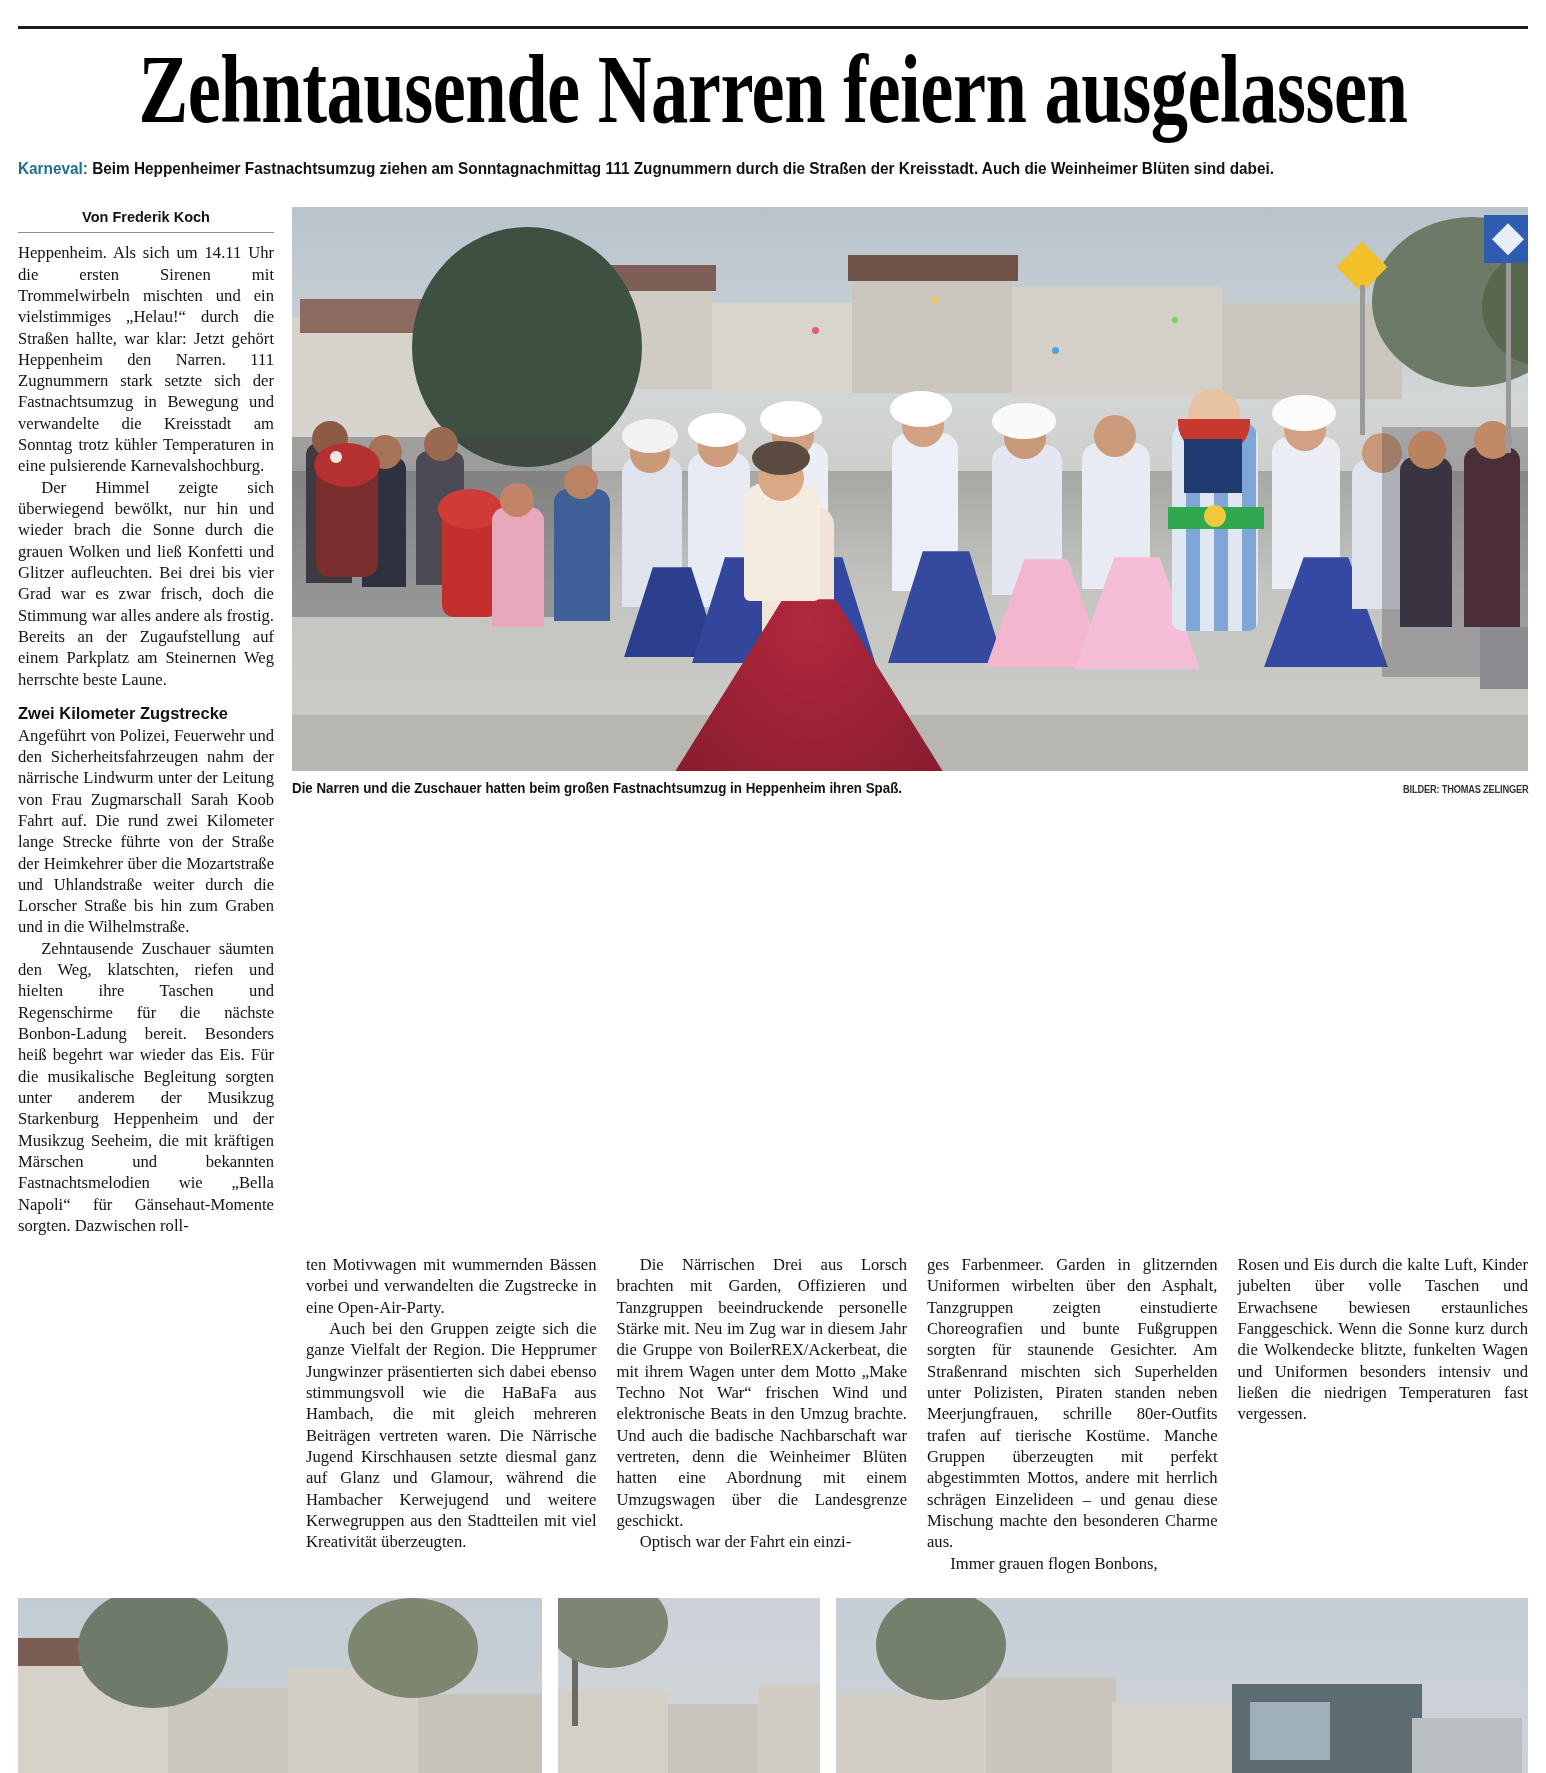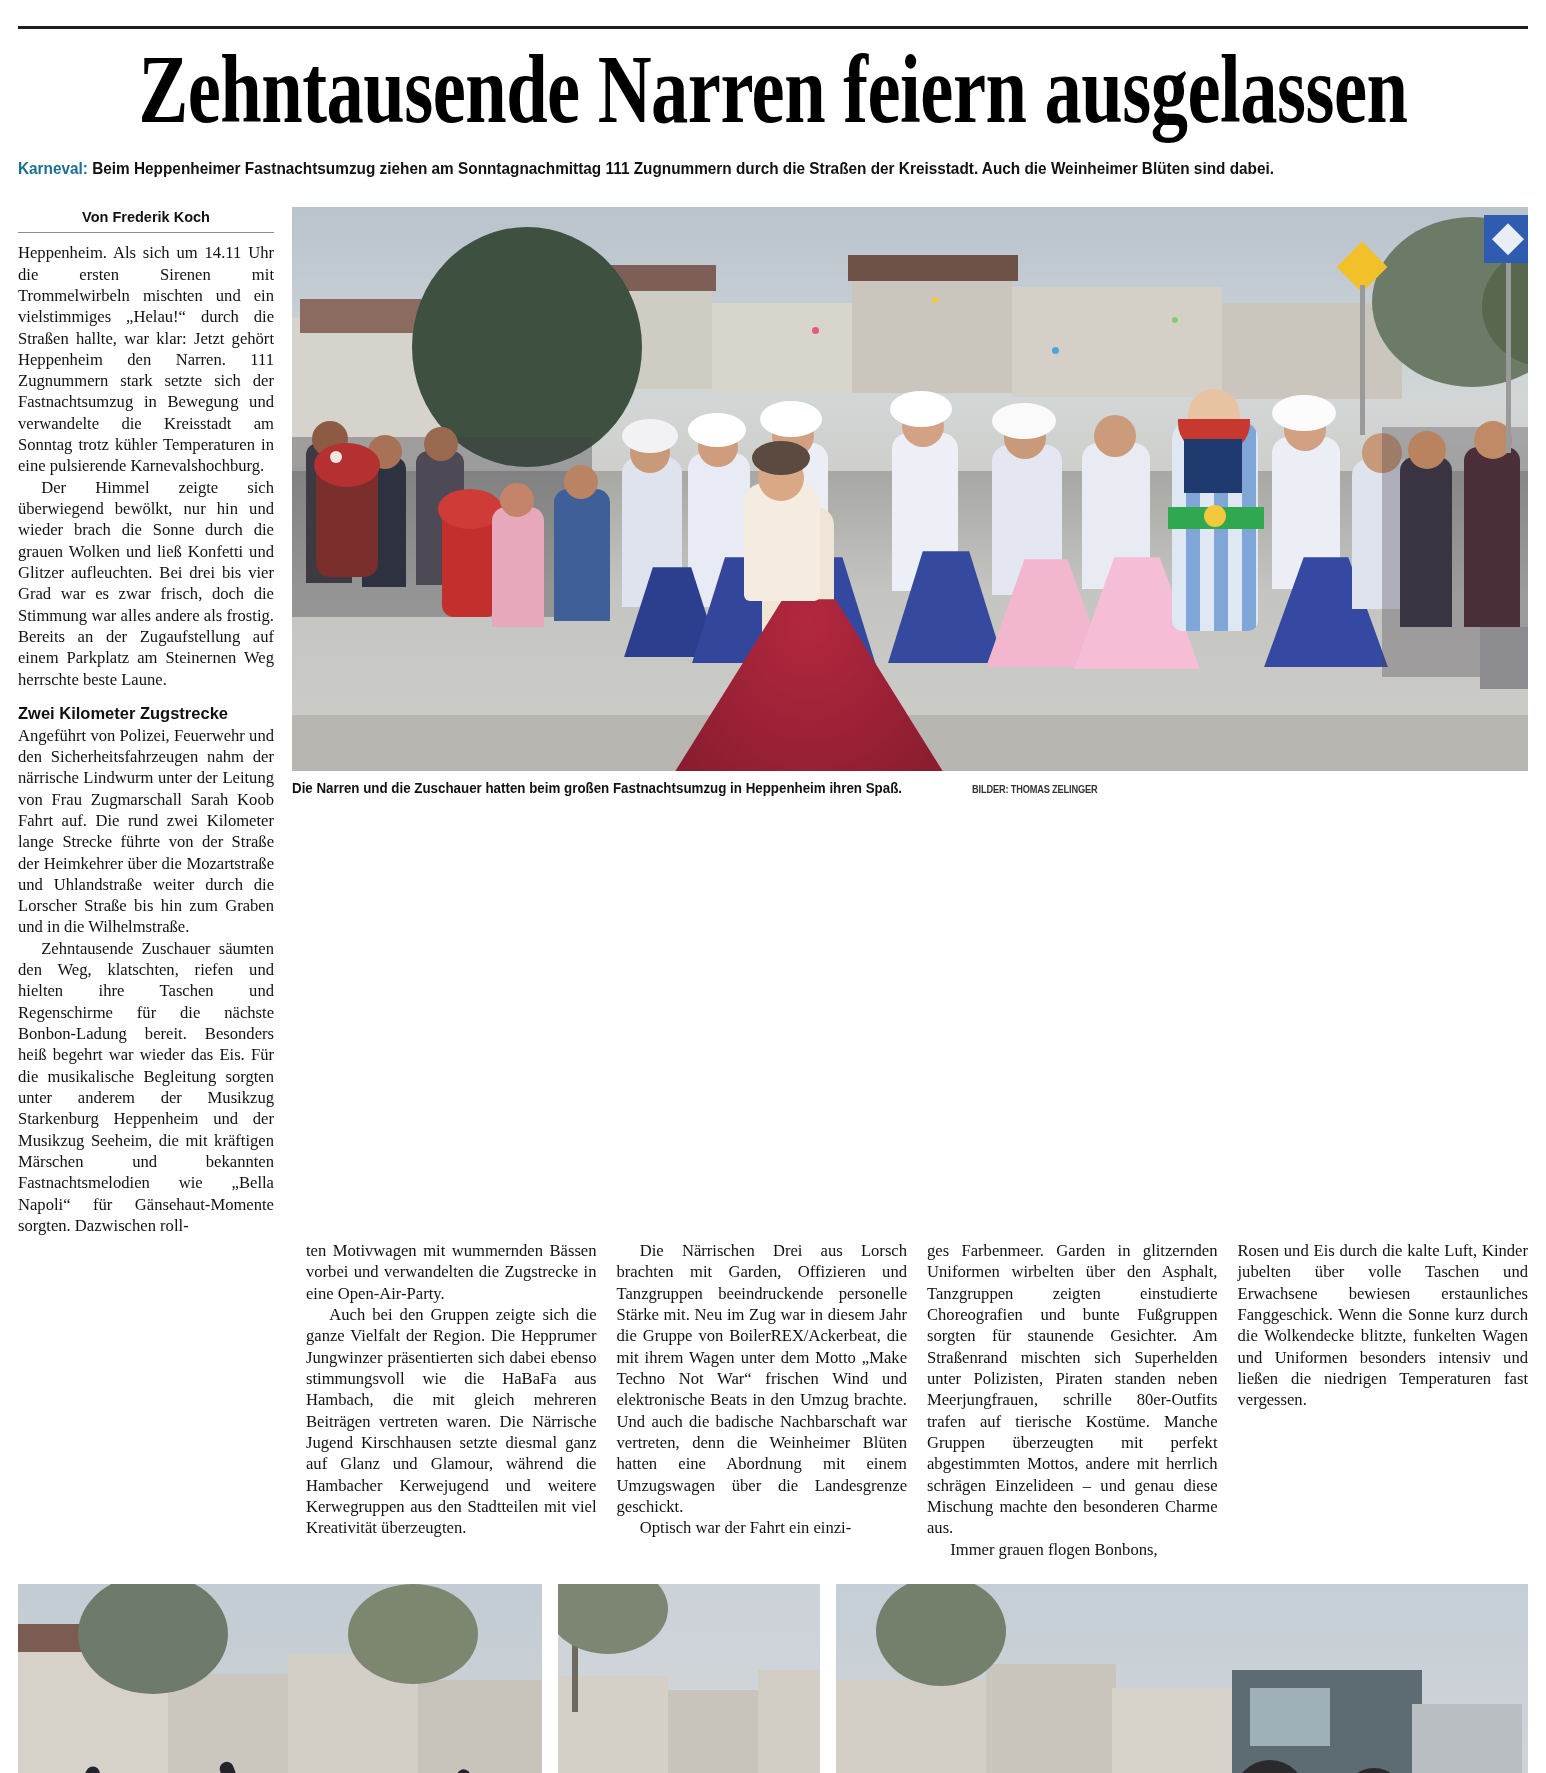--- a/index.html
+++ b/index.html
@@ -111,20 +111,21 @@
   .photo-main {
     width: 100%;
     height: 564px;
     position: relative;
     overflow: hidden;
     background: #c9ccc9;
   }
   .caption-row {
     display: flex;
     align-items: baseline;
+    justify-content: space-between;
     margin-top: 8px;
   }
   .caption {
     font-family: "Liberation Sans", sans-serif;
     font-size: 14.5px;
     font-weight: 700;
     line-height: 1.25;
     transform: scaleX(0.92);
     transform-origin: left center;
   }
@@ -136,21 +137,21 @@
     color: #333;
     transform: scaleX(0.88);
     transform-origin: right center;
     white-space: nowrap;
   }
 
   
   .text-grid {
     display: flex;
     gap: 20px;
-    margin-top: 4px;
+    margin-top: 18px;
     padding-left: 288px;
   }
   .text-grid .body-col { flex: 1 1 0; min-width: 0; }
 
   
   .bottom-photos {
     display: flex;
     gap: 16px;
     margin-top: 24px;
   }

